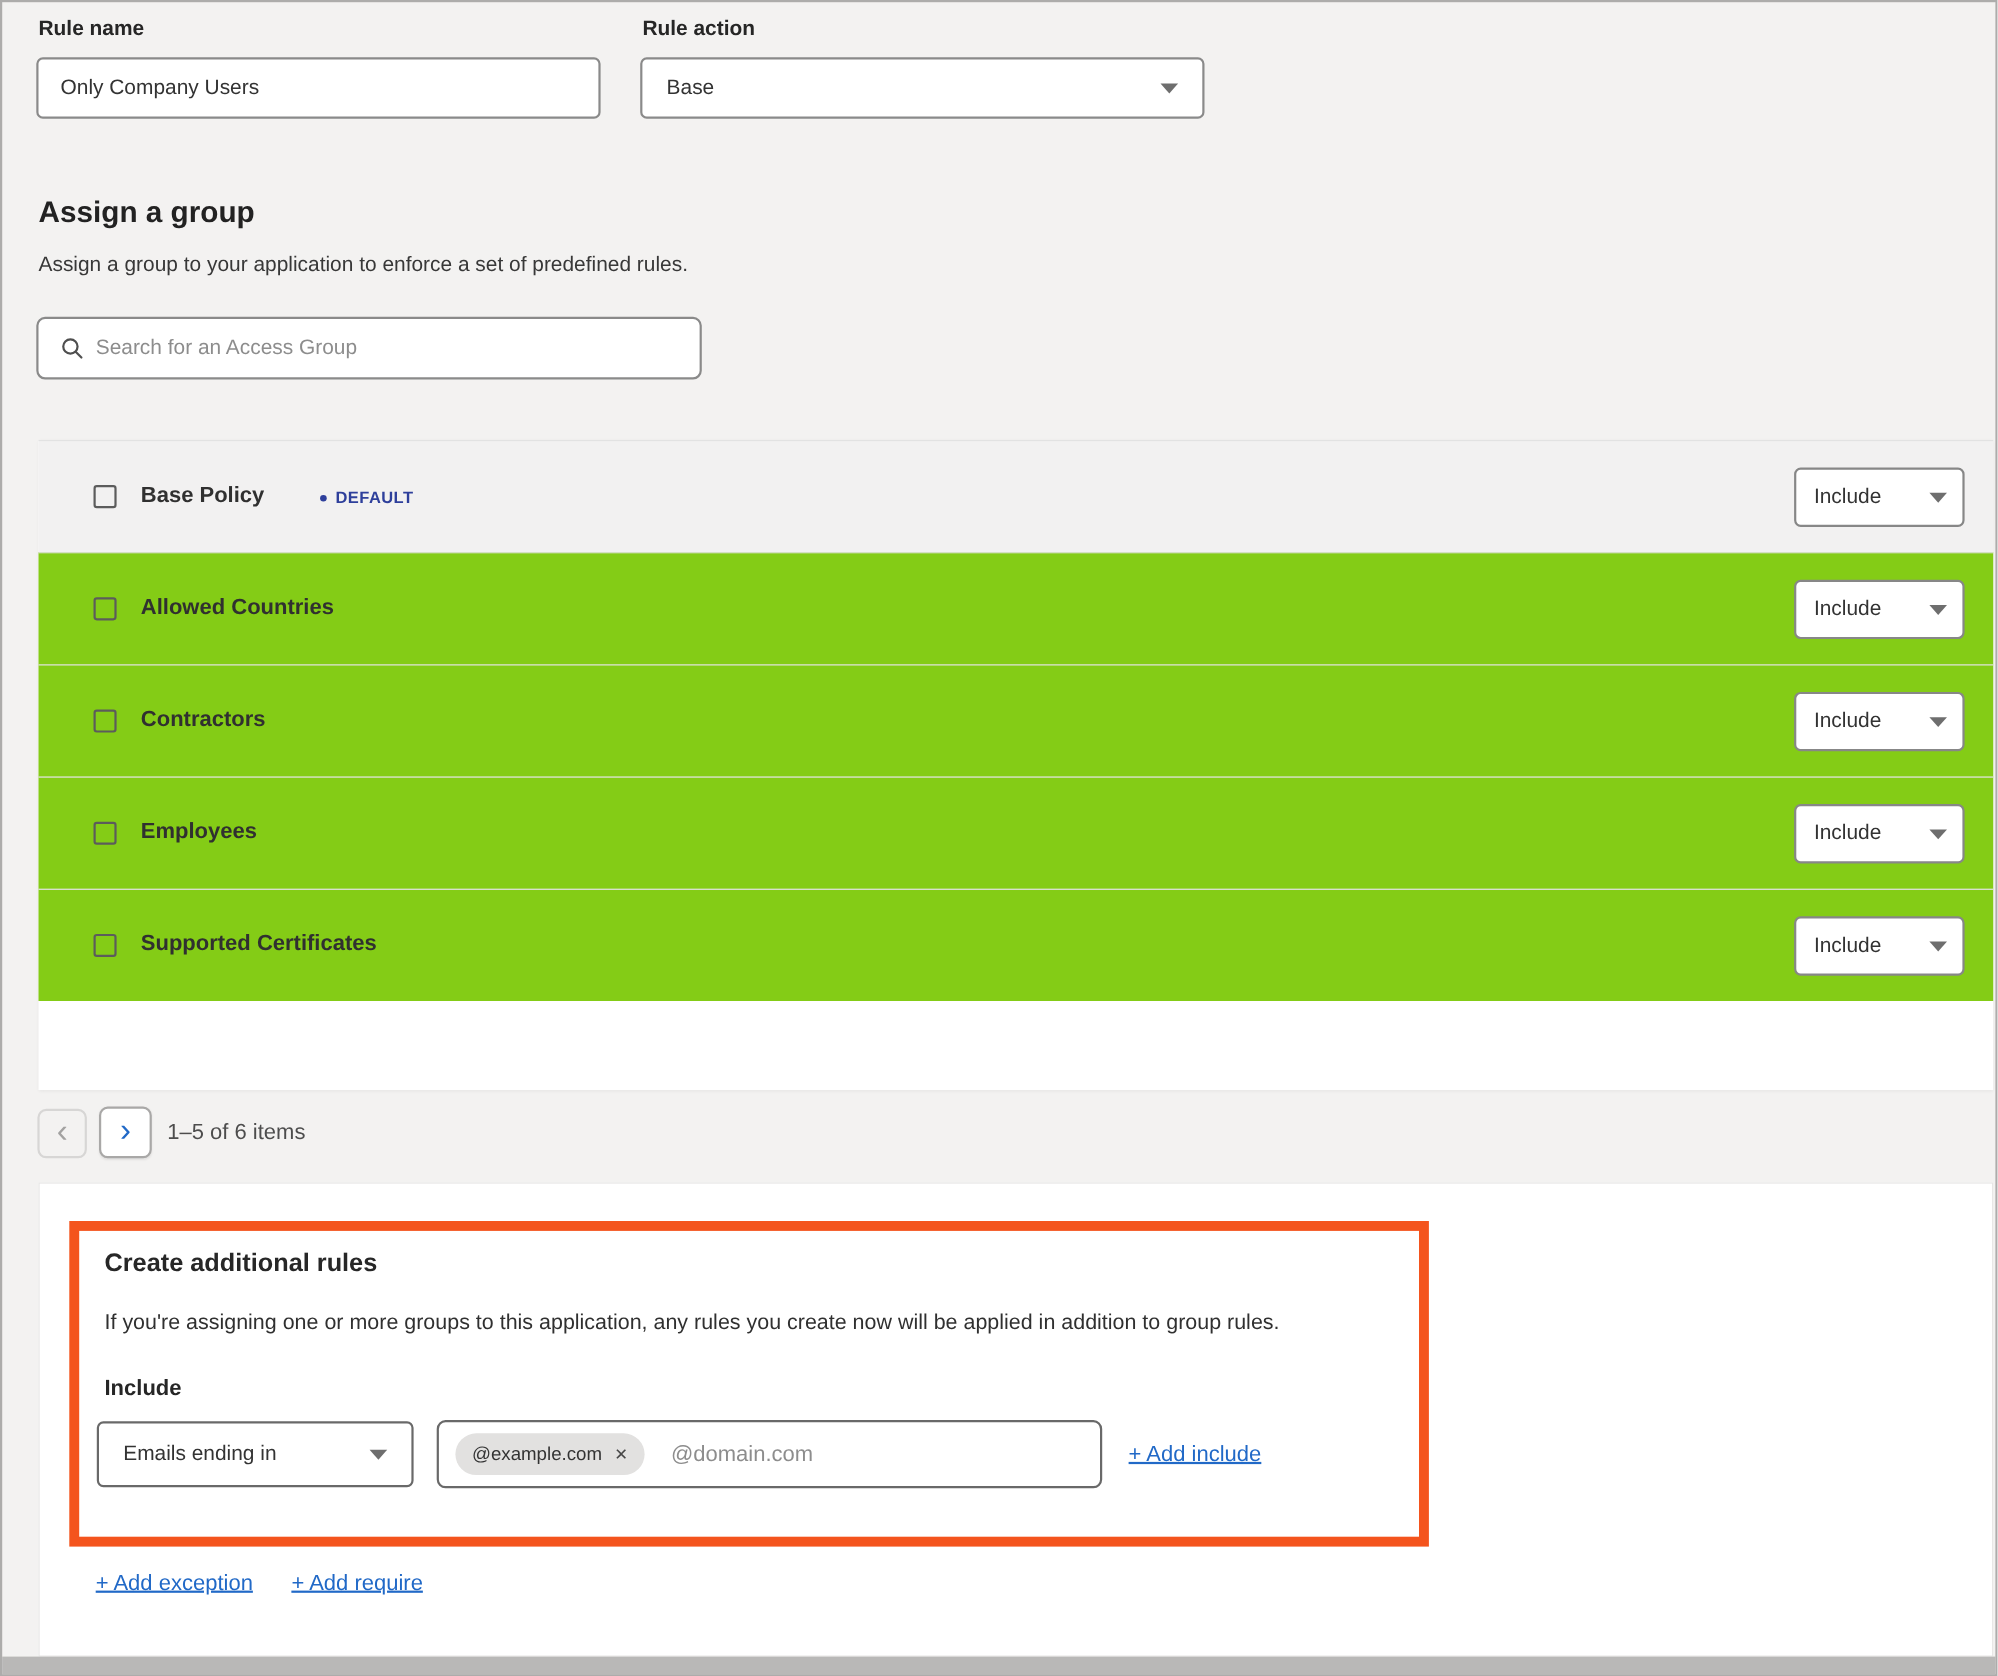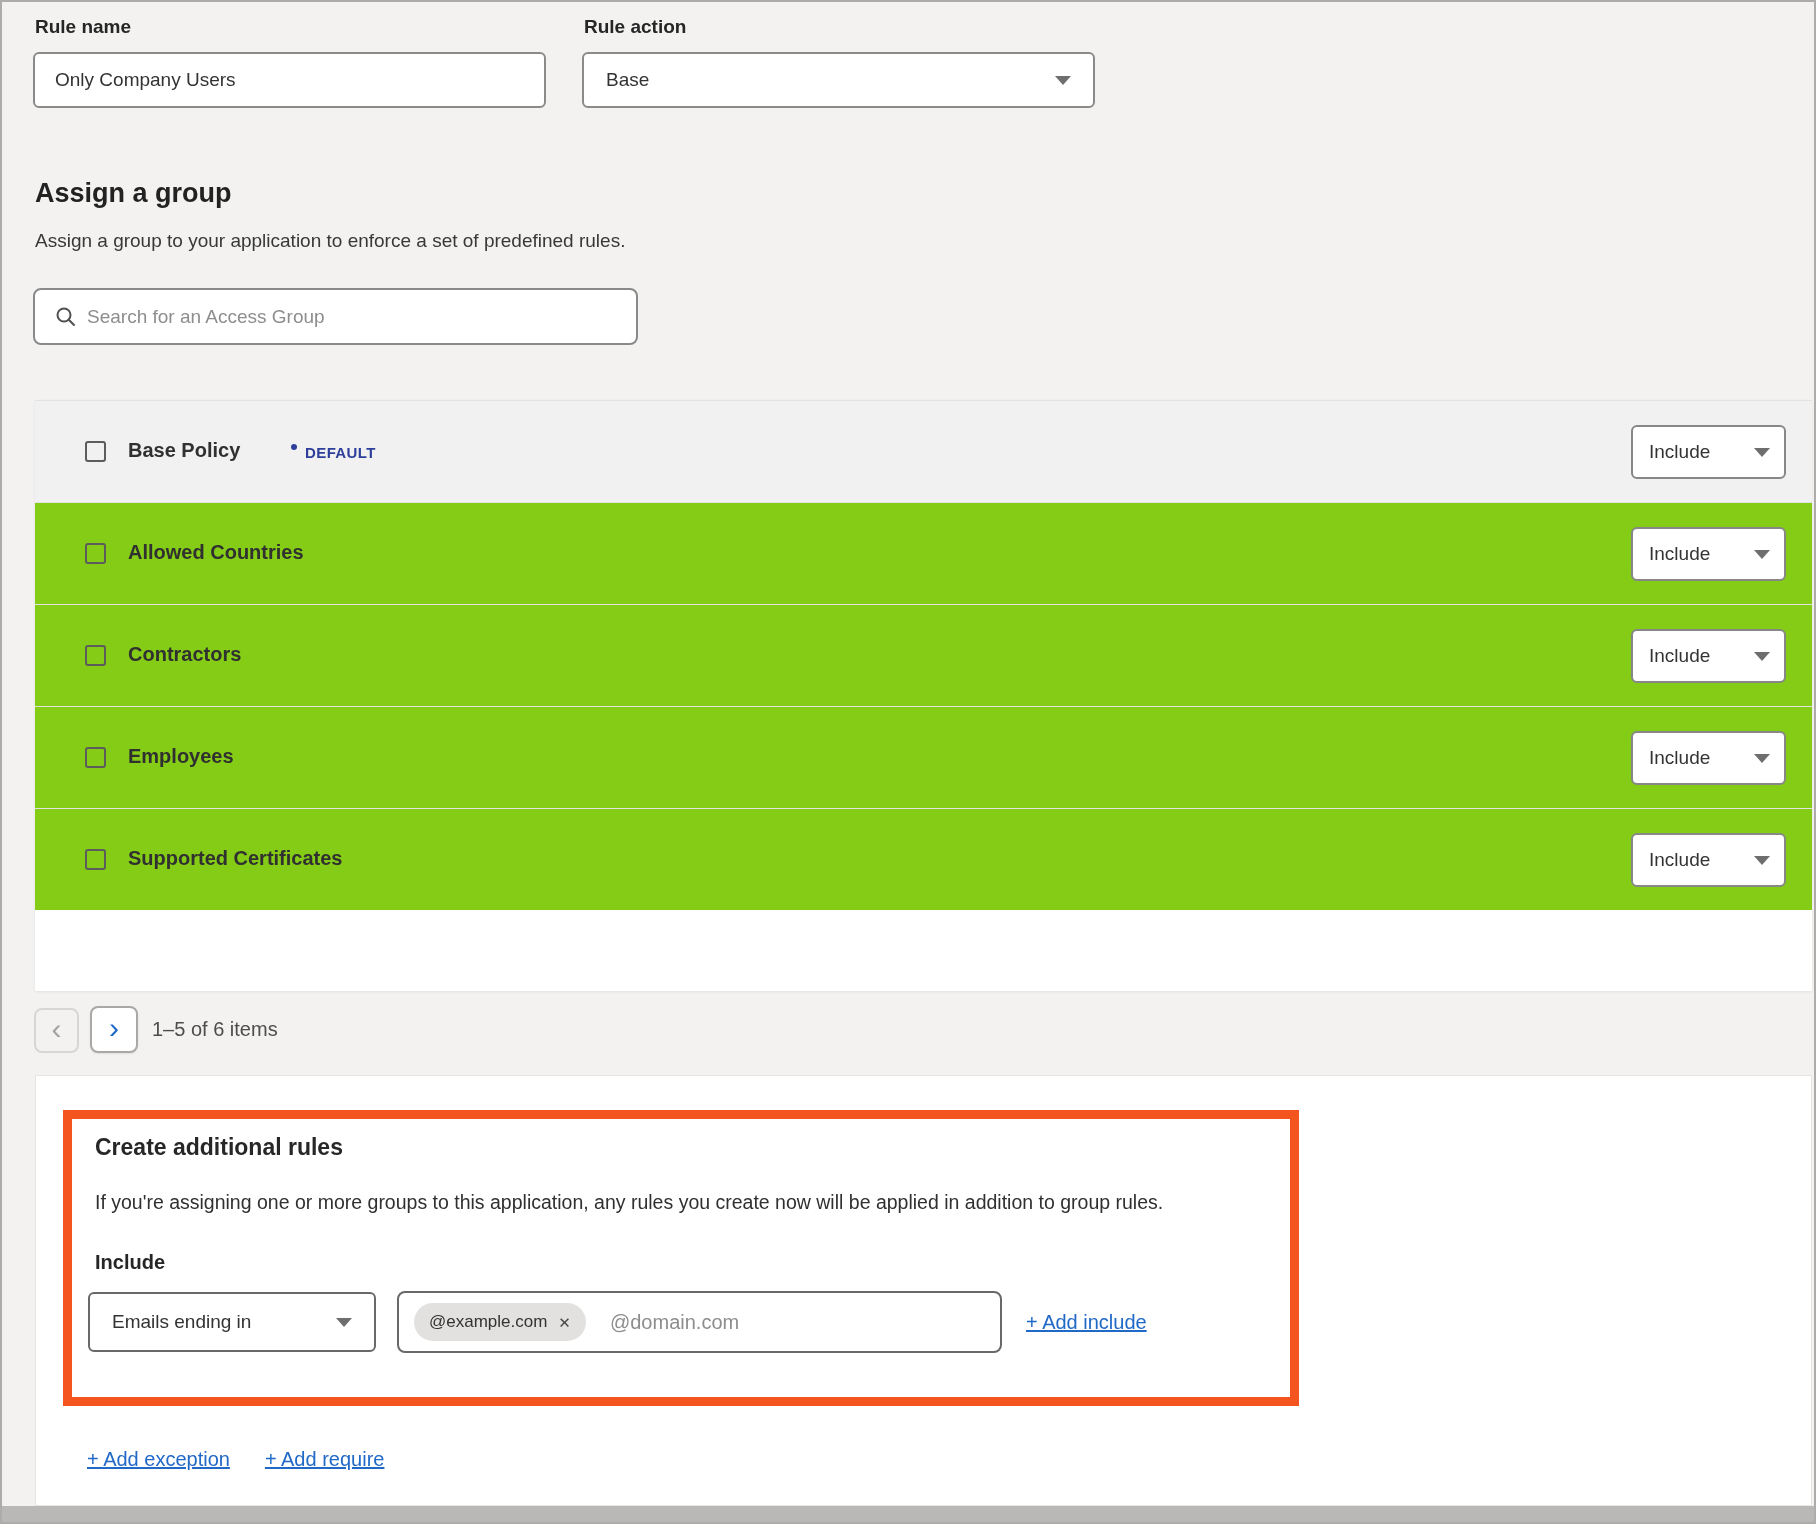--- a/index.html
+++ b/index.html
@@ -55,21 +55,21 @@
   .trow{
     position:relative;height:102px;border-top:1px solid #e2e2e2;box-sizing:border-box;
     background:#84cc16;
   }
   .trow.selected{background:#f2f1f1;}
   .cb{
     position:absolute;left:50px;top:40px;width:21px;height:21px;box-sizing:border-box;
     border:2px solid #5c5c5c;border-radius:3px;cursor:pointer;background:transparent;
   }
   .rname{position:absolute;left:93px;top:38px;font-size:20px;font-weight:bold;color:#303030;}
-  .badge{position:absolute;left:256px;top:43px;display:flex;align-items:flex-start;gap:8px;}
+  .badge{position:absolute;left:256px;top:43px;display:flex;align-items:center;gap:8px;}
   .badge .dot{width:6px;height:6px;border-radius:50%;background:#2e3f9b;}
   .badge .btxt{font-size:15px;font-weight:bold;color:#2e3f9b;letter-spacing:.4px;}
   .include-sel{
     position:absolute;left:1596px;top:24px;width:155px;height:54px;
     border-width:2px;border-color:#878787;padding:0 14px 0 16px;
   }
 
   .pagbtn{
     position:absolute;box-sizing:border-box;border-radius:8px;cursor:pointer;
     display:flex;align-items:center;justify-content:center;
@@ -103,21 +103,21 @@
   }
   .chip .ctxt{font-size:17px;color:#333;}
   .chip .cx{font-size:15px;color:#474747;cursor:pointer;line-height:1;}
   .tag-input input{
     border:none;outline:none;flex:1;margin-left:22px;font-size:20px;color:#333;
     font-family:"Liberation Sans", sans-serif;background:transparent;min-width:40px;
   }
   .tag-input input::placeholder{color:#8d8d8d;}
   .linkblue{color:#2169c7;text-decoration:underline;font-size:20px;cursor:pointer;}
   .add-include{margin-left:24px;flex:0 0 auto;}
-  .bc-links{position:absolute;left:51px;top:372px;display:flex;gap:35px;}
+  .bc-links{position:absolute;left:51px;top:352px;display:flex;gap:35px;}
 
   .sel-text{white-space:nowrap;overflow:hidden;}
 </style>
 </head>
 <body>
 
 <span class="flabel" style="left:35px;top:16px;">Rule name</span>
 <input class="tinput" style="left: 33px; top: 52px; width: 513px; height: 56px;" type="text" value="Only Company Users">
 
 <span class="flabel" style="left:584px;top:16px;">Rule action</span>

